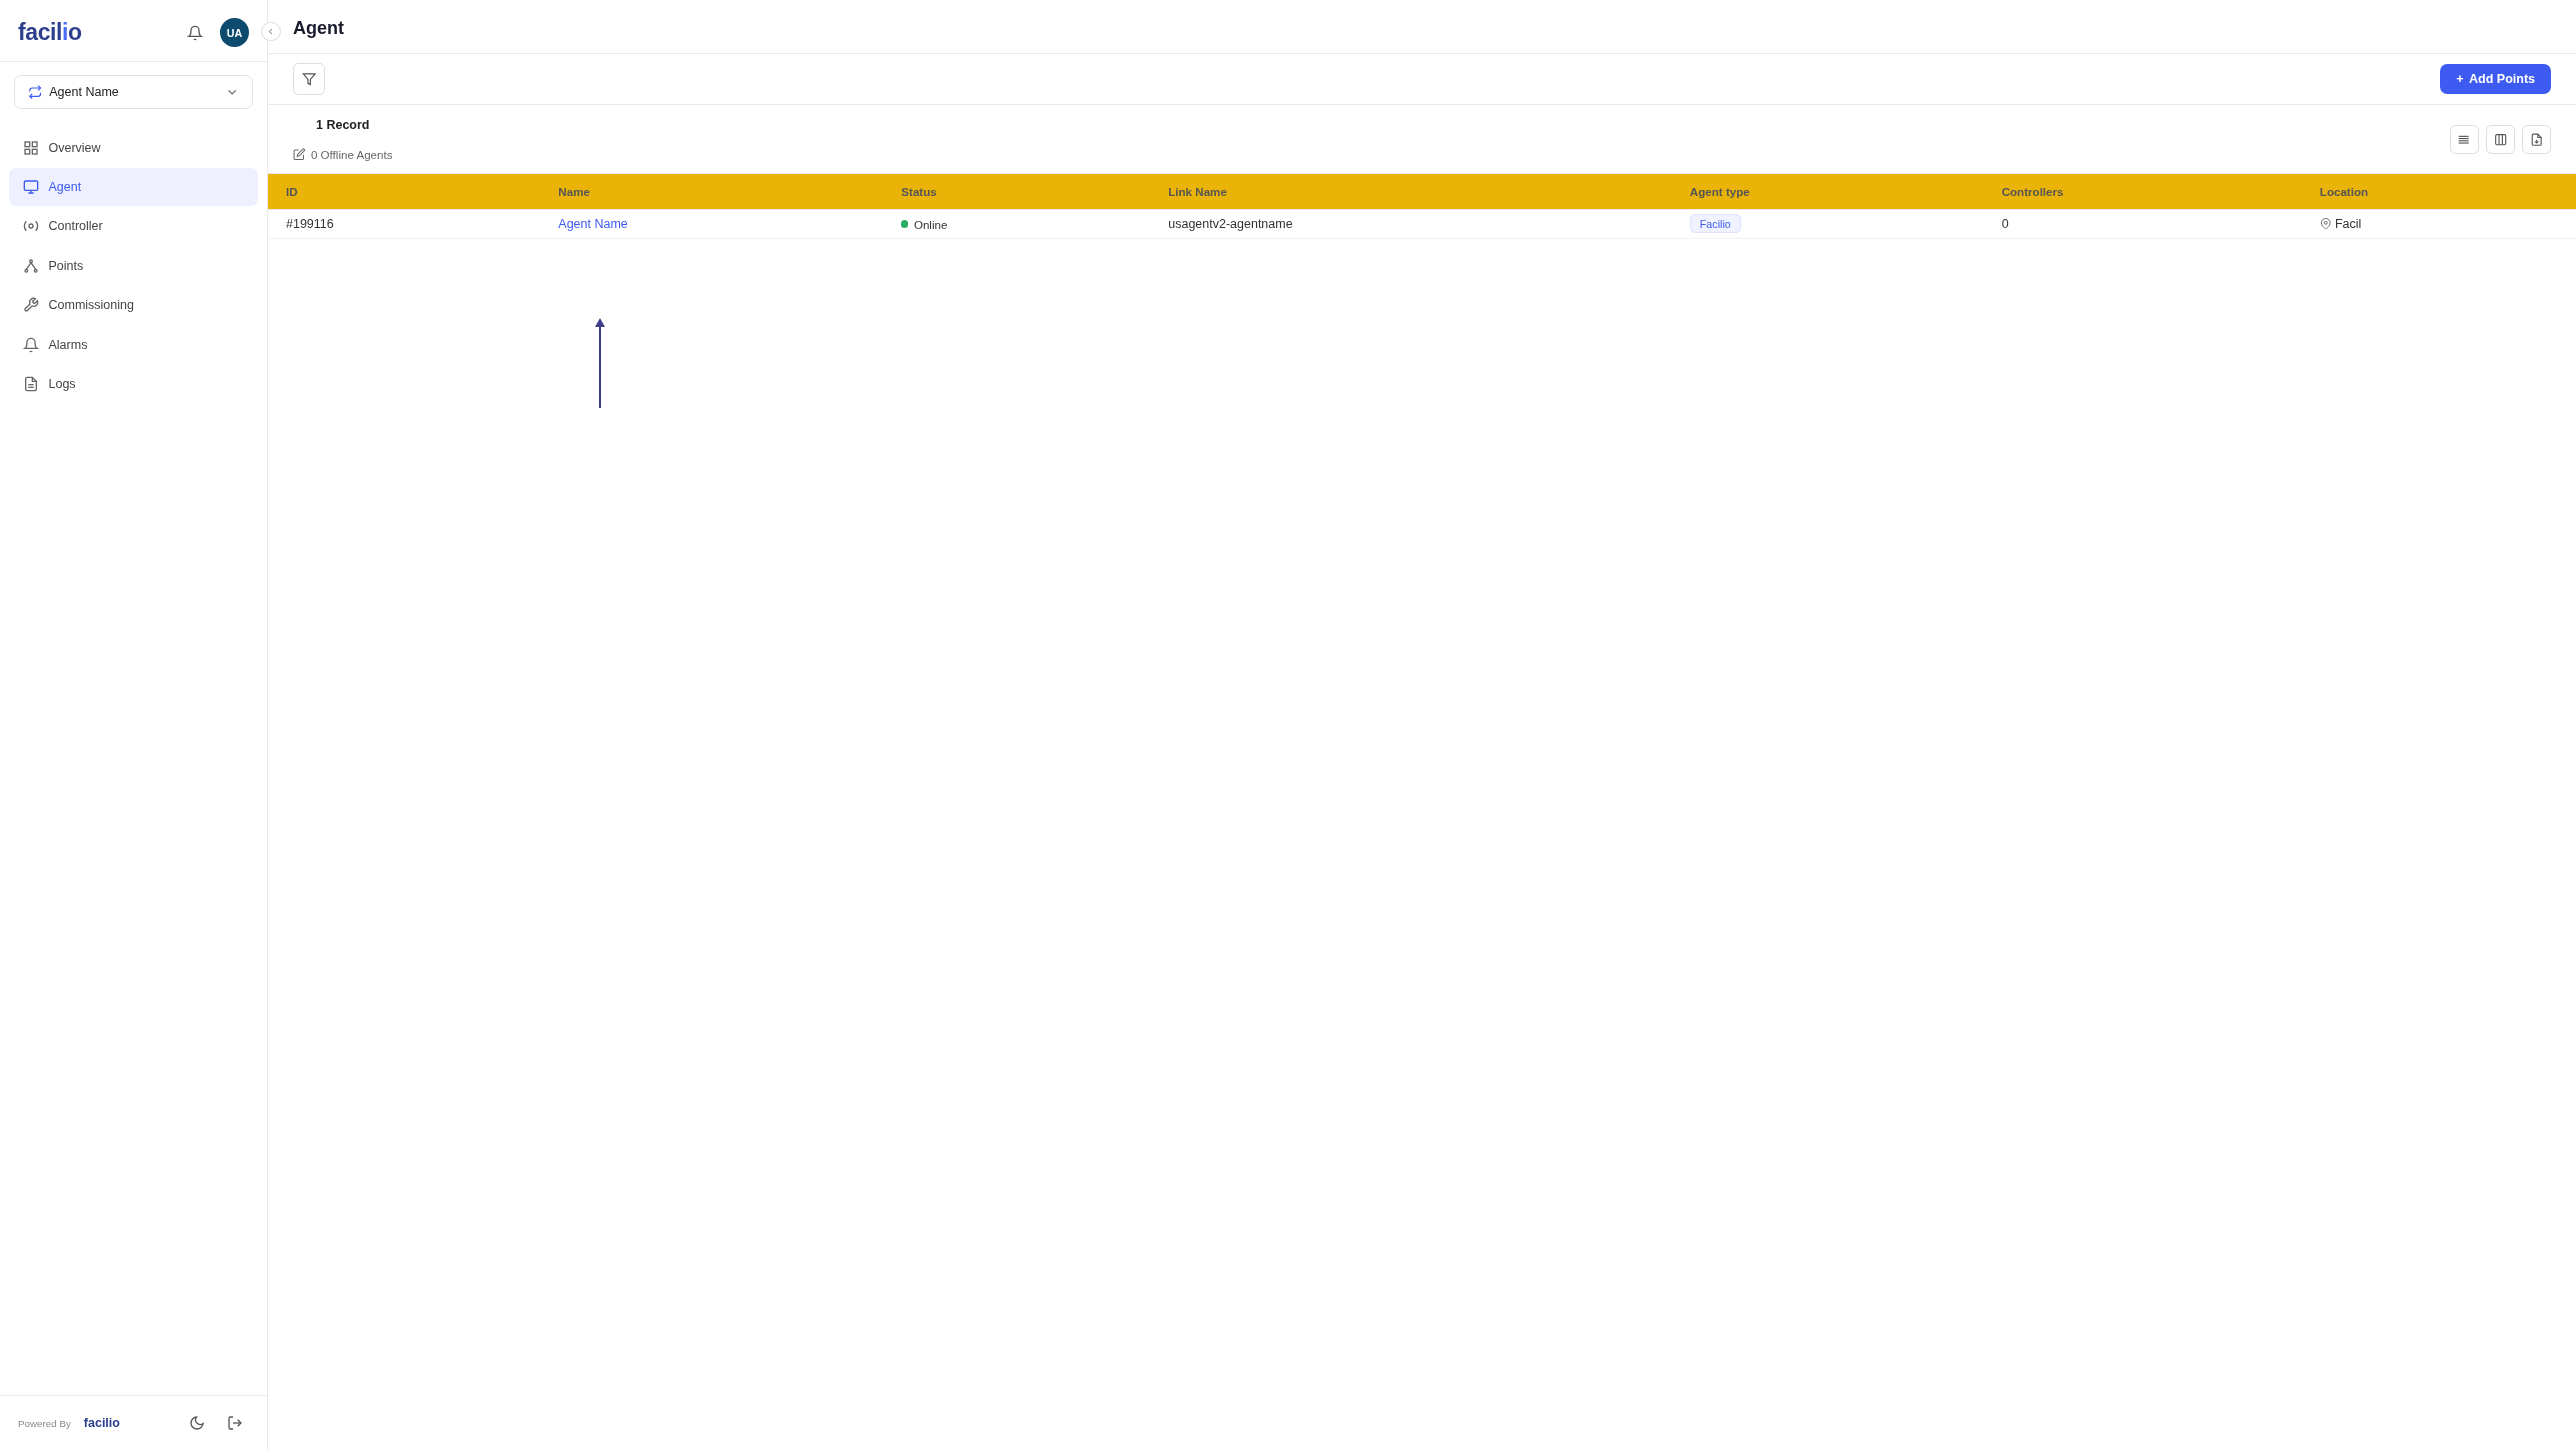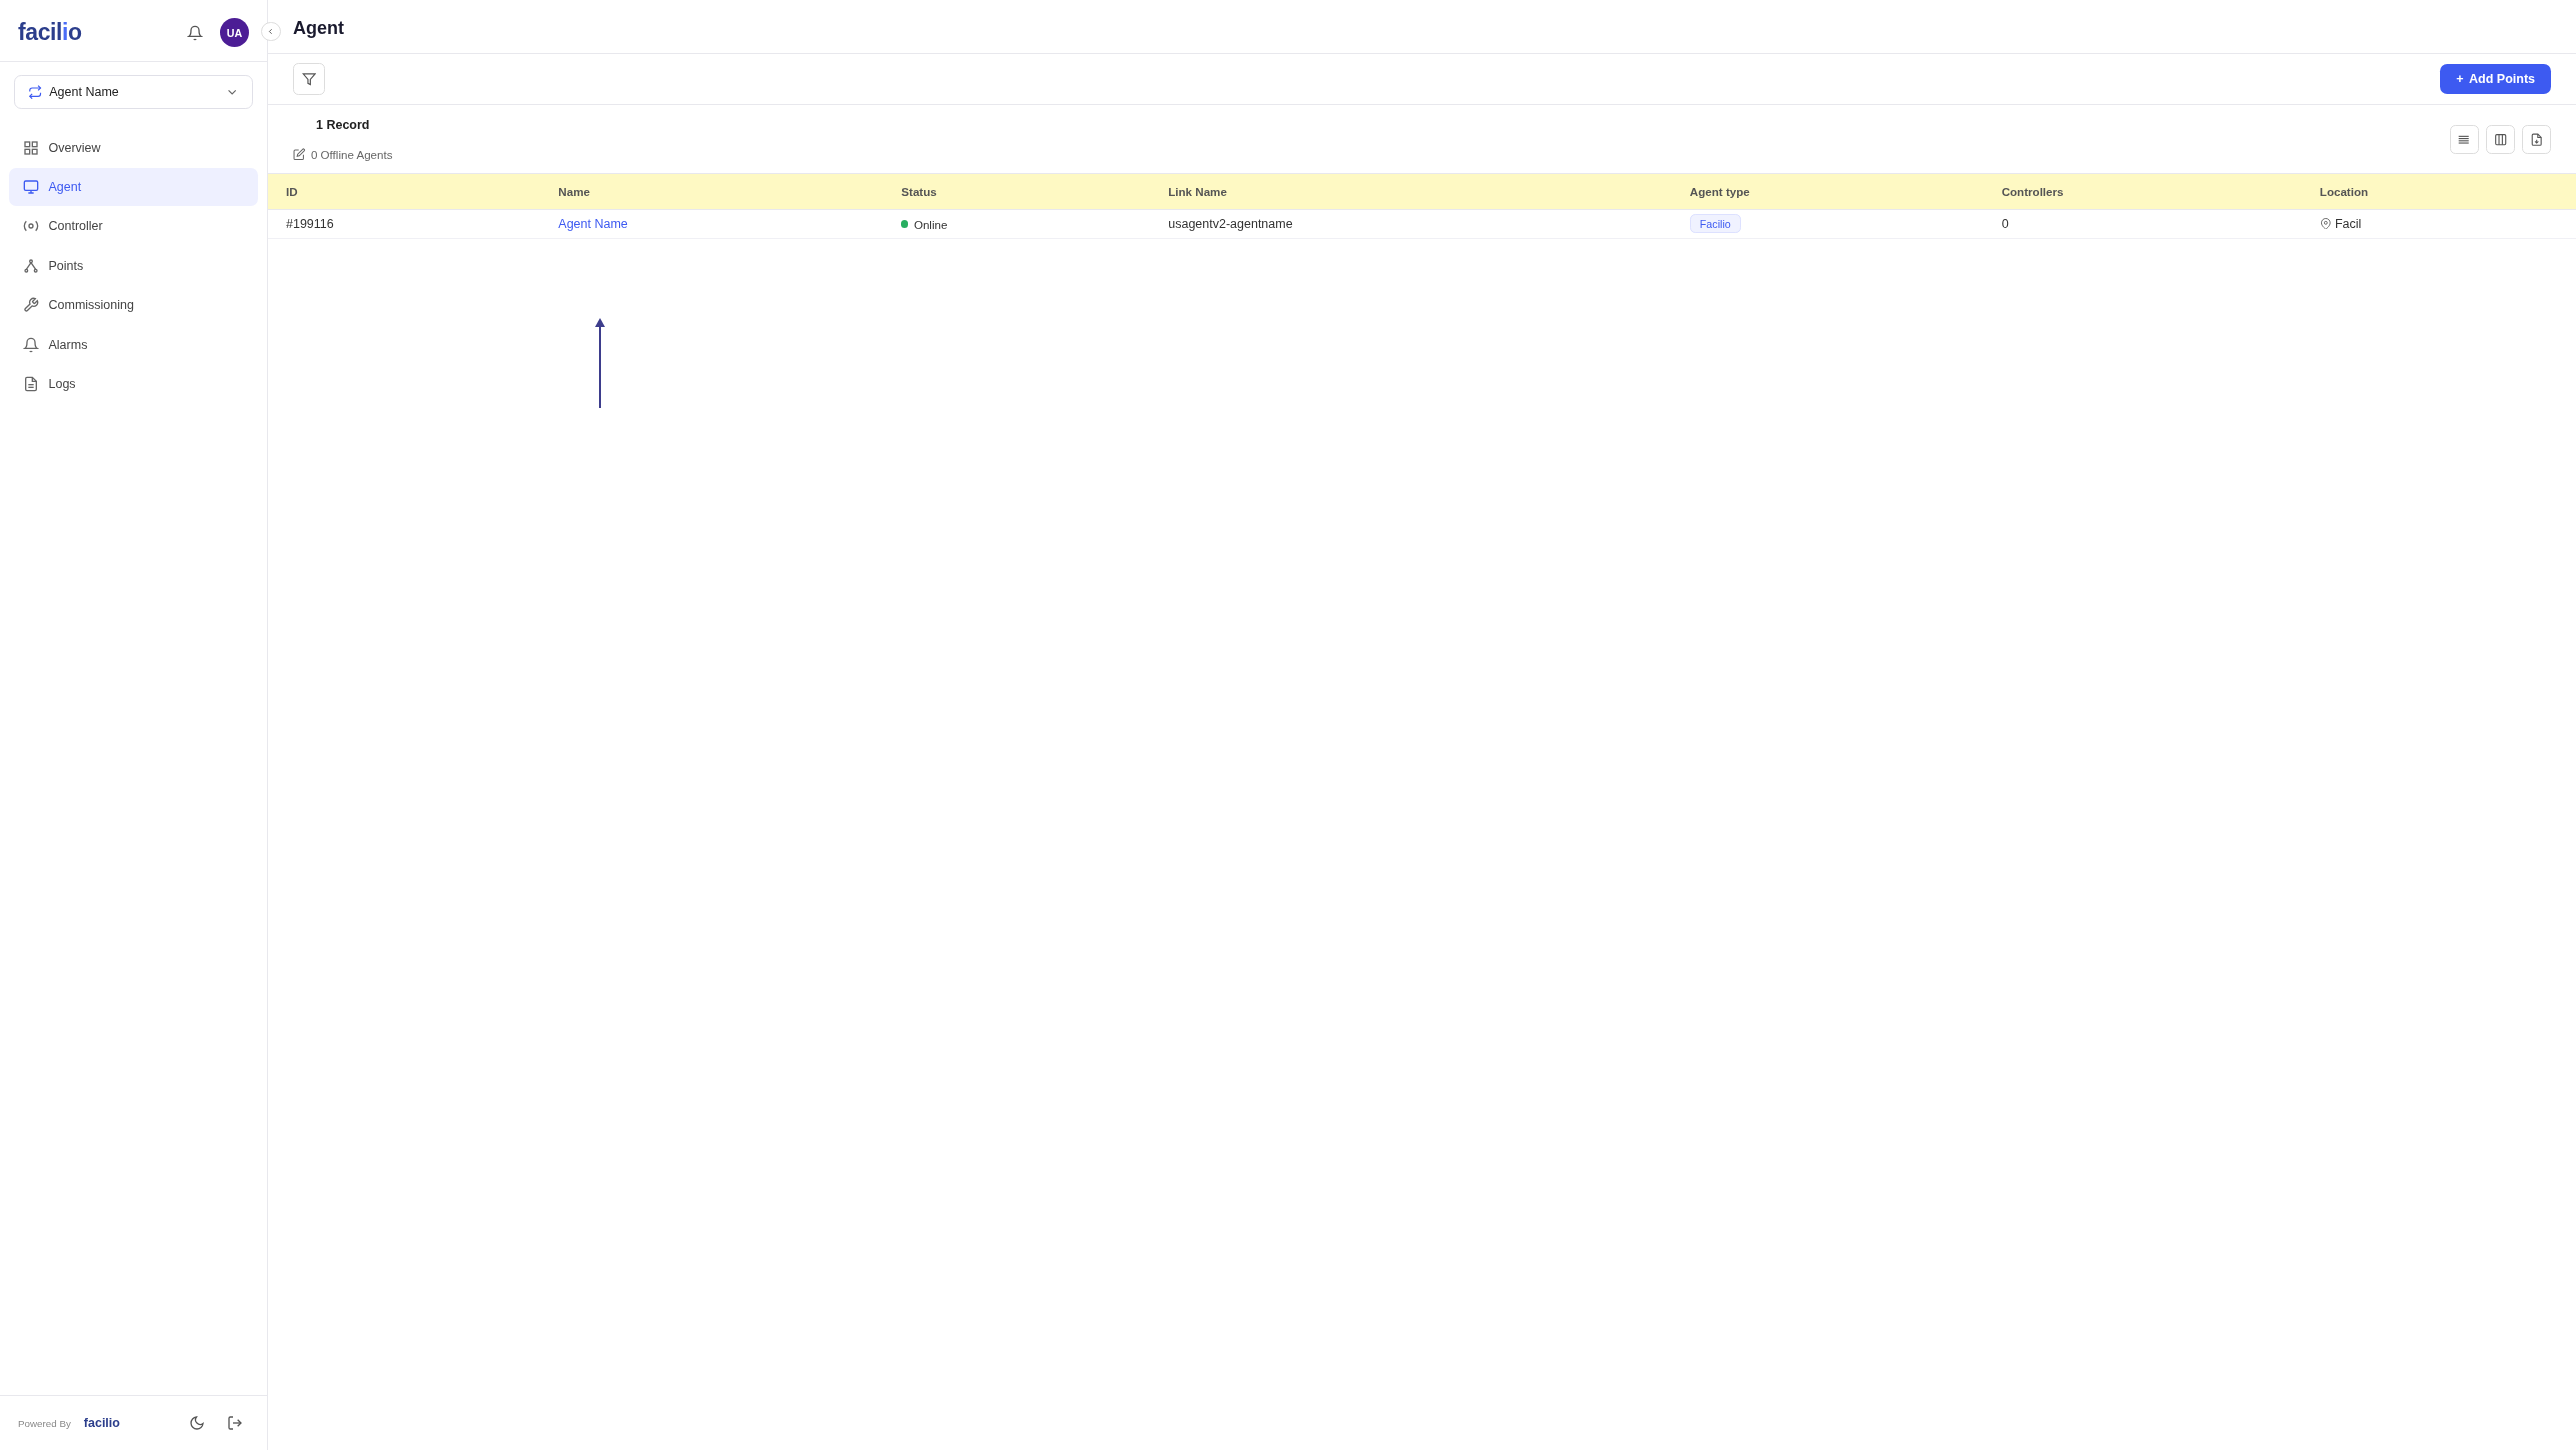--- a/index.html
+++ b/index.html
@@ -47,21 +47,21 @@
       height: 29px;
       display: flex;
       align-items: center;
       justify-content: center;
     }
 
     .avatar {
       width: 29px;
       height: 29px;
       border-radius: 50%;
-      background: #4c1d95;
+      background: #0c4a6e;
       color: #fff;
       font-size: 10.7px;
       font-weight: 700;
       display: flex;
       align-items: center;
       justify-content: center;
     }
 
     .agent-name-selector {
       margin: 12.5px 14.3px;
@@ -286,21 +286,21 @@
       border-collapse: collapse;
     }
 
     thead th {
       text-align: left;
       padding: 10.7px 18px;
       font-size: 11.6px;
       font-weight: 600;
       color: #555;
       border-bottom: 0.9px solid #e8e8ed;
-      background: #fef9c3;
+      background: #eab308;
       white-space: nowrap;
     }
 
     tbody td {
       padding: 7px 18px;
       font-size: 12.5px;
       color: #333;
       border-bottom: 0.9px solid #f0f0f5;
     }
 

